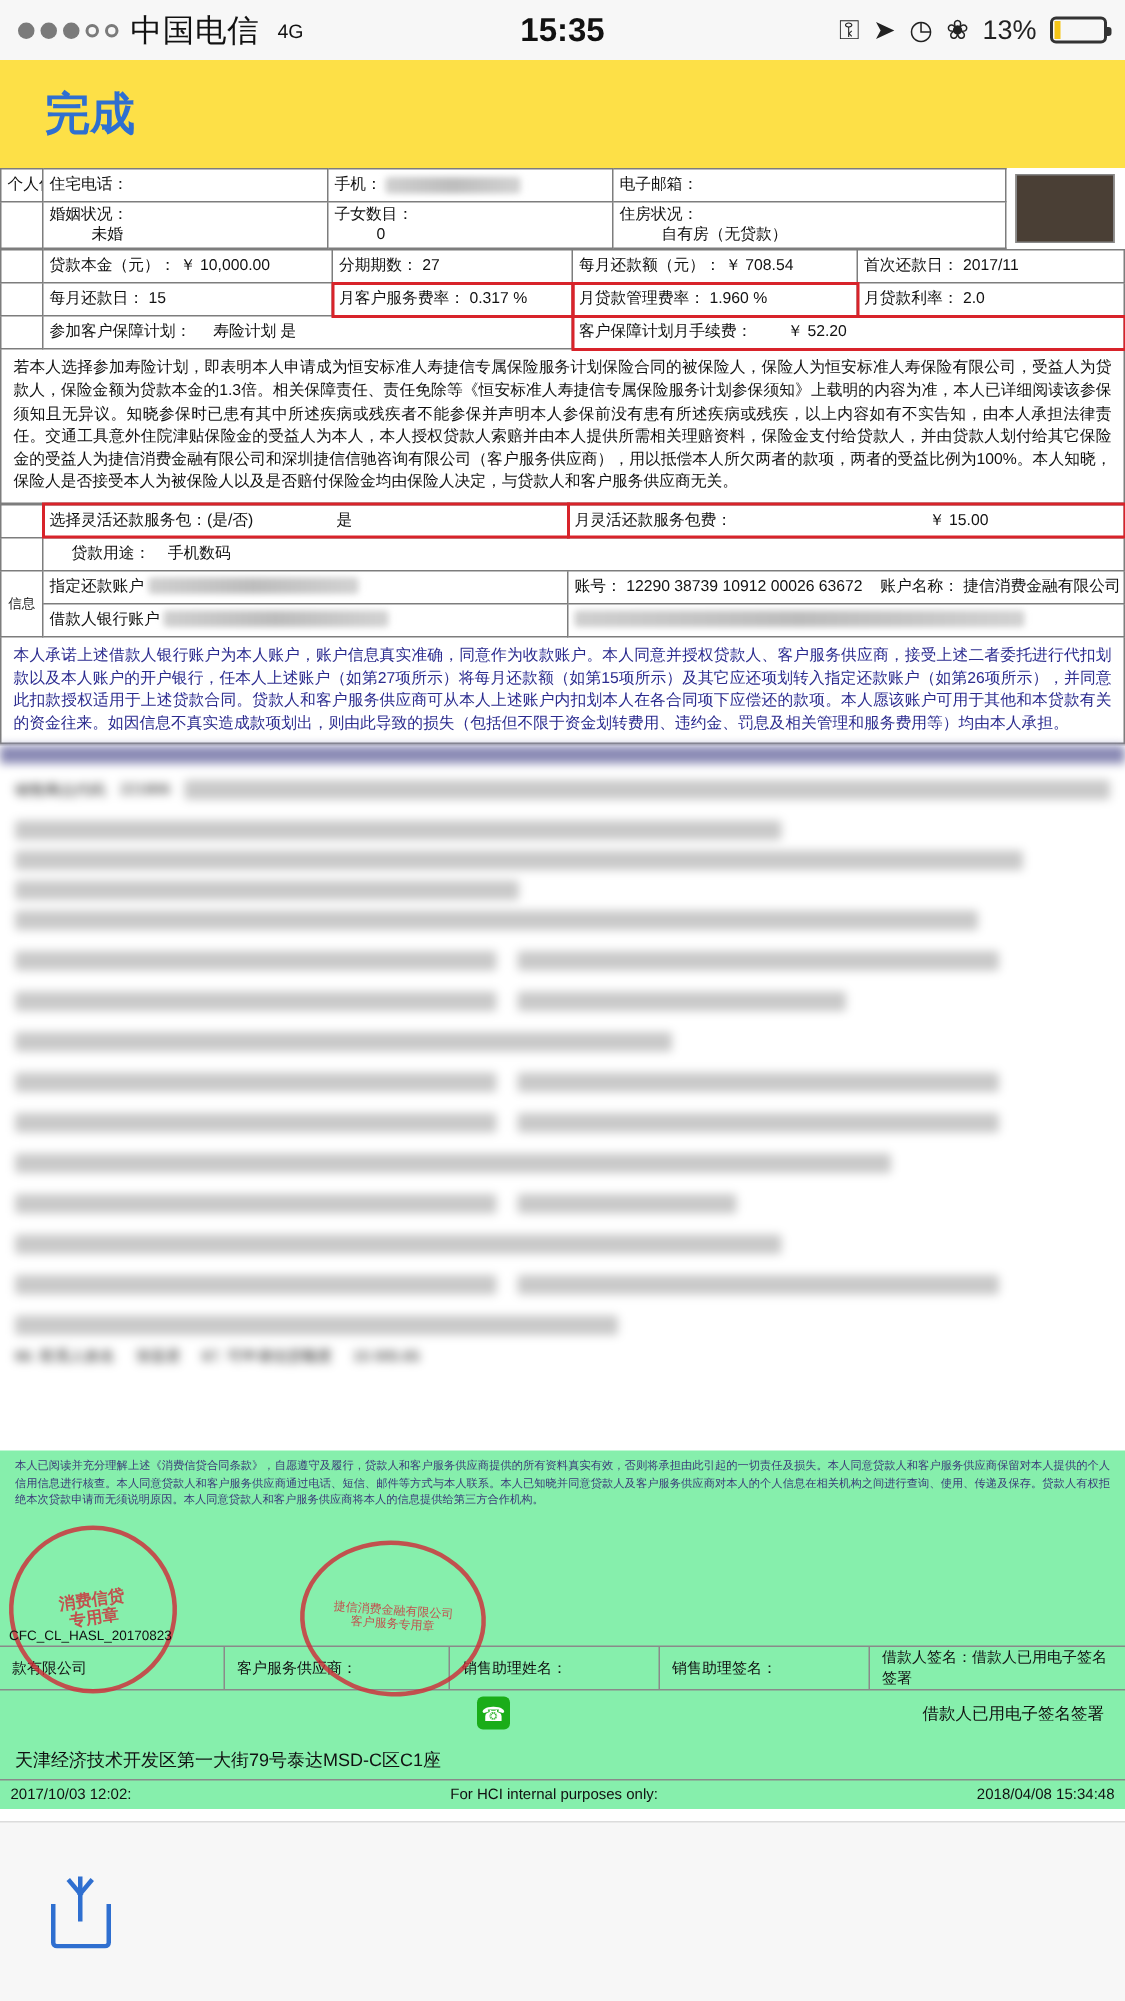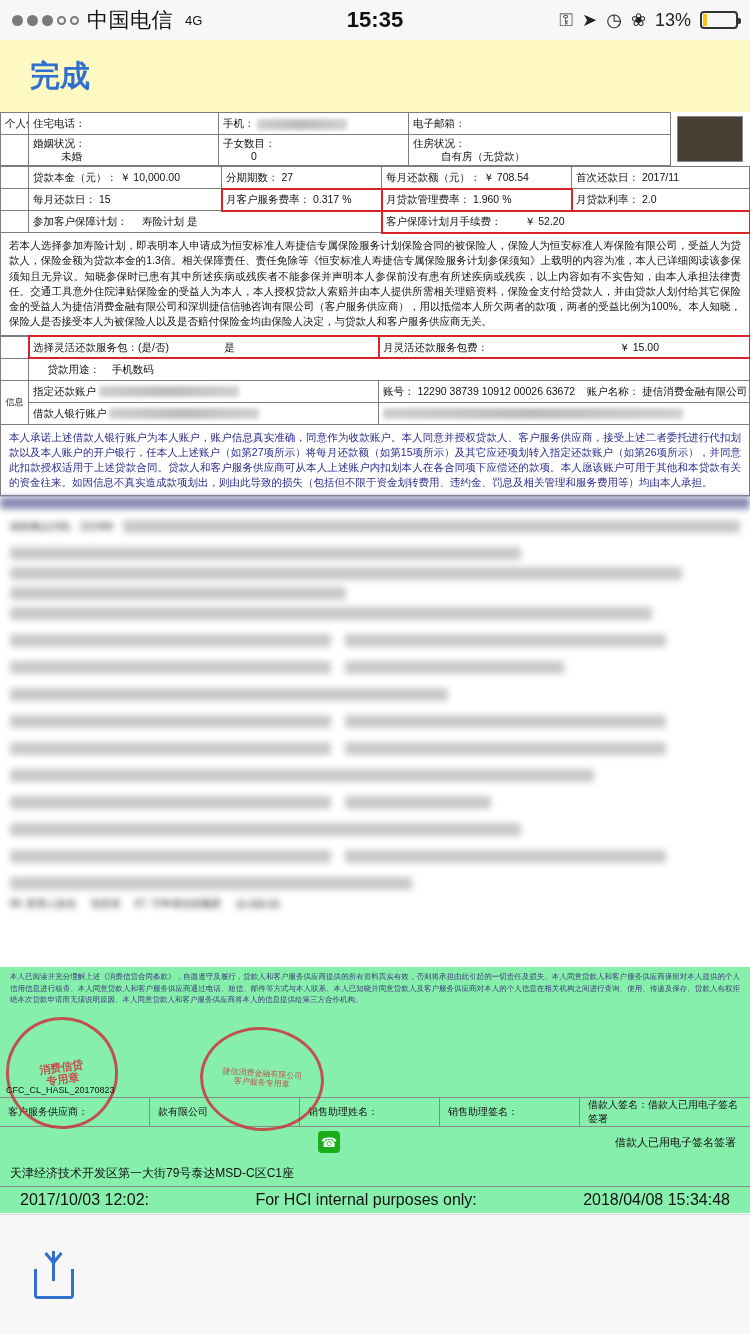--- a/index.html
+++ b/index.html
@@ -51,21 +51,21 @@
   }
   .battery .fill {
     position: absolute; left: 1px; top: 1px; bottom: 1px;
     width: 13%; background: #f5c518;
   }
 
   
   .navbar {
     position: relative;
     height: 72px;
-    background: #fef9c3;
+    background: #fde047;
     display: flex;
     align-items: center;
   }
   .nav-done {
     position: absolute; left: 30px;
     color: #2f6fd0;
     font-size: 30px;
     font-weight: 700;
   }
   .nav-title {
@@ -180,21 +180,21 @@
     border-top: 1px solid #8a8a8a; border-bottom: 1px solid #8a8a8a;
     height: 30px; font-size: 10px;
   }
   .sig-row > div { padding: 0 8px; border-right: 1px solid #8a8a8a; height: 100%; display: flex; align-items: center; }
   .sig-row > div:last-child { border-right: none; }
   .addr {
     font-size: 12px; padding: 4px 10px; border-bottom: 1px solid #8a8a8a;
   }
   .foot {
     display: flex; align-items: center; justify-content: space-between;
-    font-size: 16px; padding: 4px 20px; color: #111;
+    font-size: 10px; padding: 4px 7px; color: #111;
   }
   .phone-icon {
     width: 22px; height: 22px; border-radius: 4px; background: #1aad19;
     display: inline-flex; align-items: center; justify-content: center;
     color: #fff; font-size: 13px;
   }
 
   
   .toolbar {
     position: absolute; left: 0; bottom: 0;
@@ -399,22 +399,22 @@
 专用章</span>
         </div>
         <div class="stamp s2">
           <span style="white-space:pre-line">捷信消费金融有限公司
 客户服务专用章</span>
         </div>
         <div style="position:absolute;left:6px;bottom:2px;font-size:9px">CFC_CL_HASL_20170823</div>
       </div>
 
       <div class="sig-row">
+        <div style="width:150px">款有限公司</div>
         <div style="width:150px">客户服务供应商：</div>
-        <div style="width:150px">款有限公司</div>
         <div style="width:140px">销售助理姓名：</div>
         <div style="width:140px">销售助理签名：</div>
         <div style="flex:1">借款人签名：借款人已用电子签名签署</div>
       </div>
 
       <div style="position:relative;height:34px">
         <span class="phone-icon" style="position:absolute;left:318px;top:4px">☎</span>
         <span style="position:absolute;right:14px;top:8px;font-size:11px">借款人已用电子签名签署</span>
       </div>
 

